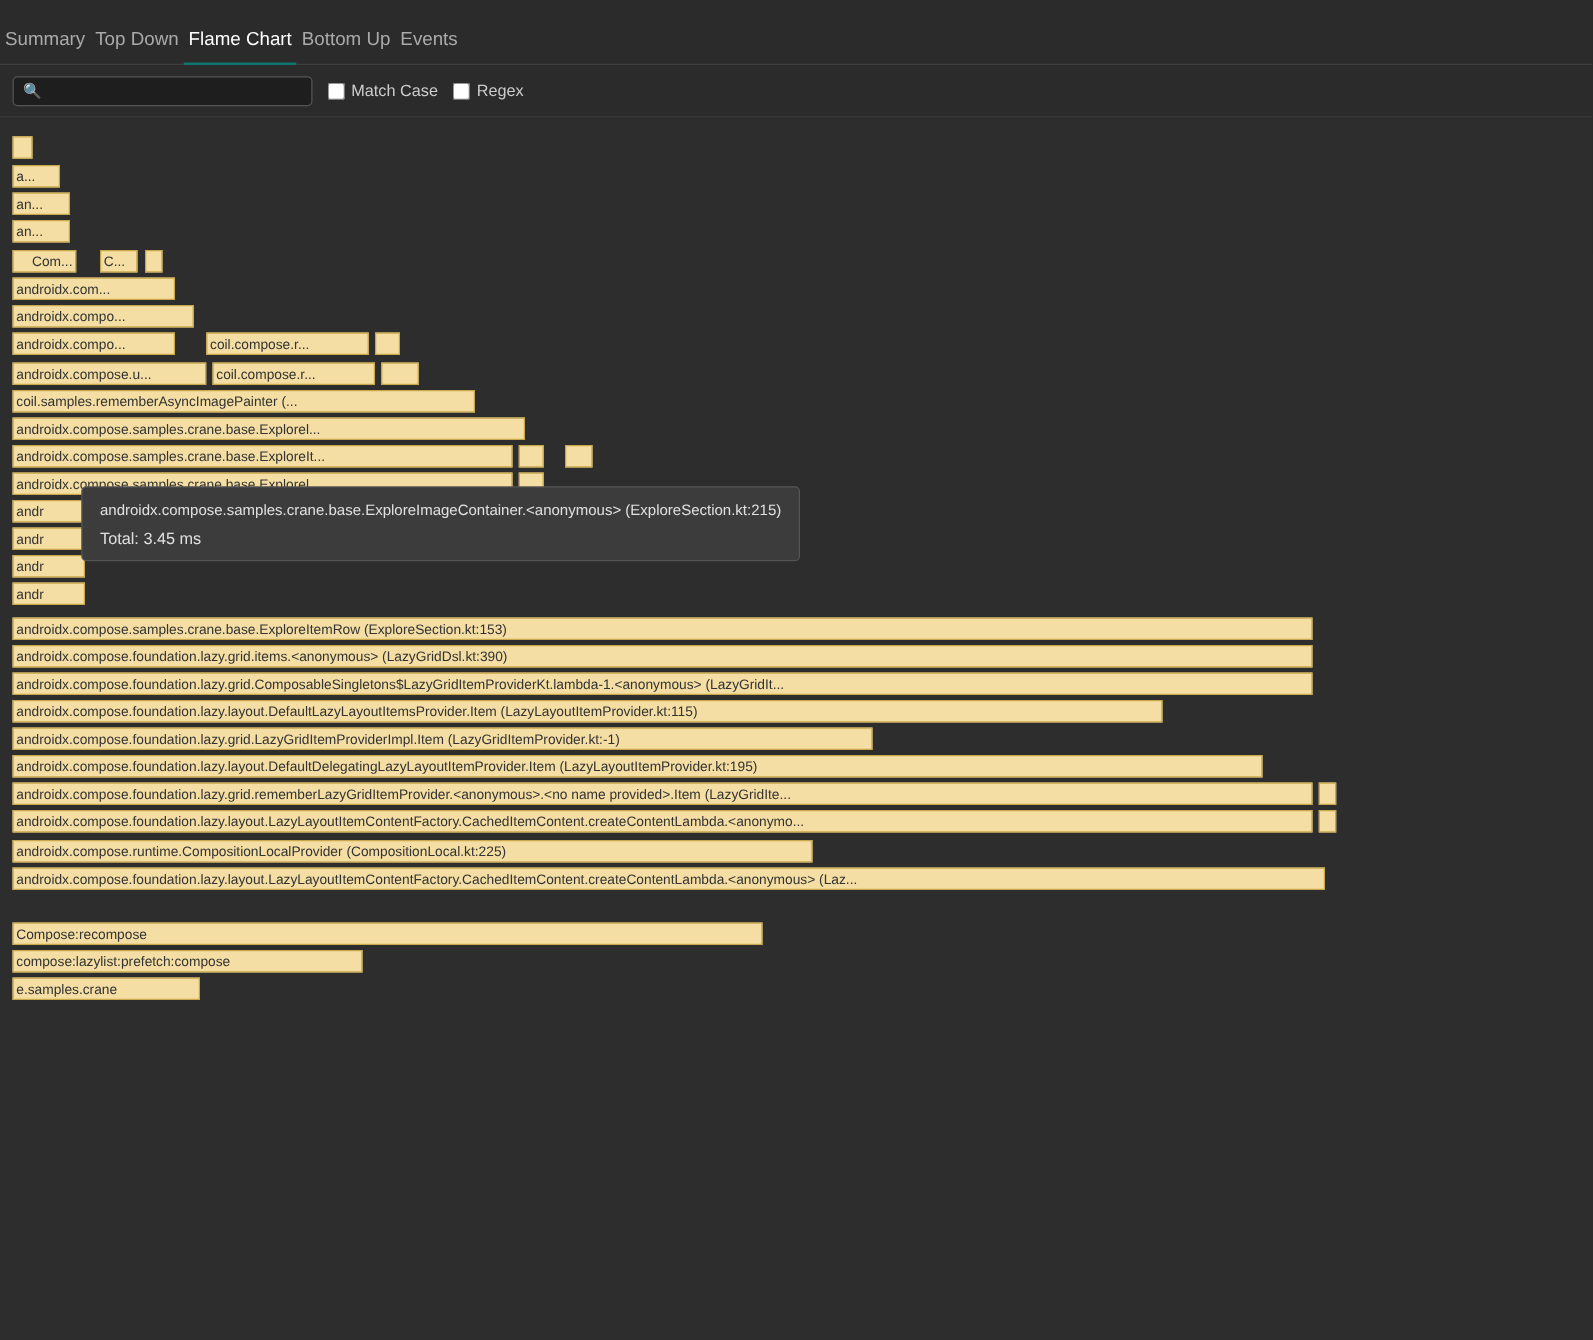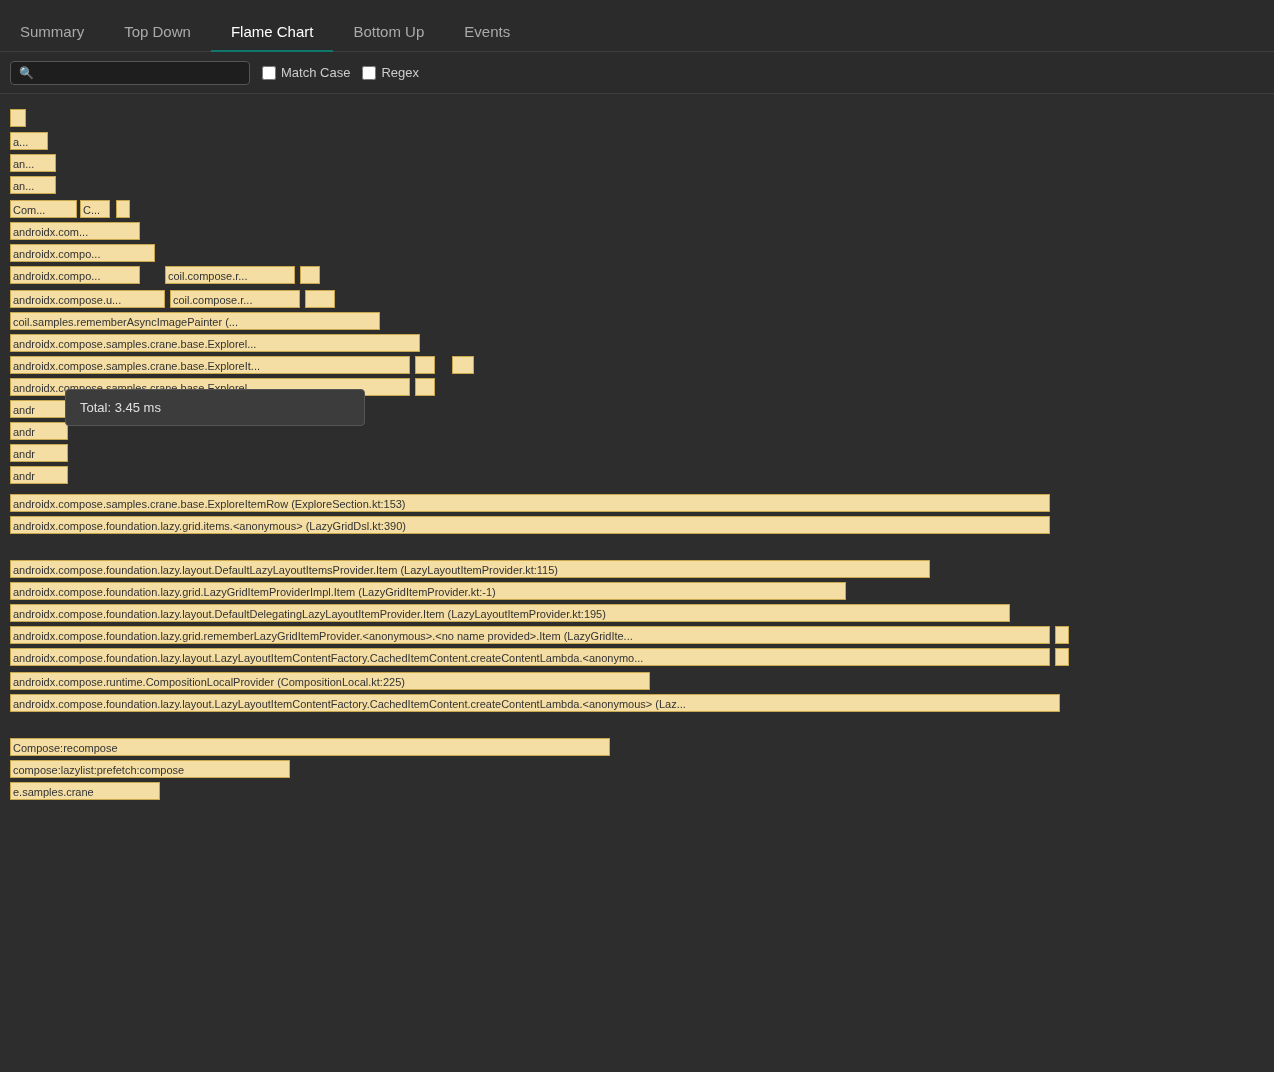--- a/index.html
+++ b/index.html
@@ -17,21 +17,21 @@
     
     .tab-bar {
       display: flex;
       background: #2b2b2b;
       border-bottom: 1px solid #3d3d3d;
       height: 52px;
       align-items: flex-end;
     }
 
     .tab {
-      padding: 10px 20px;
+      padding: 10px 4px;
       color: #aaa;
       cursor: pointer;
       font-size: 15px;
       font-weight: 400;
       border-bottom: 2px solid transparent;
       margin-bottom: -1px;
       white-space: nowrap;
     }
 
     .tab.active {
@@ -171,21 +171,21 @@
   </label>
 </div>
 
 <div class="flame-area">
   <div class="flame-container" id="flame-container">
 
   <div class="flame-bar" style="left: 10px; top: 15px; width: 16px;"></div>
       <div class="flame-bar" style="left: 10px; top: 38px; width: 38px;">a...</div>
       <div class="flame-bar" style="left: 10px; top: 60px; width: 46px;">an...</div>
       <div class="flame-bar" style="left: 10px; top: 82px; width: 46px;">an...</div>
-      <div class="flame-bar" style="left: 10px; top: 106px; width: 67px;">Com...</div>
+      <div class="flame-bar" style="left: 10px; top: 106px; width: 51px; text-align: right;">Com...</div>
       <div class="flame-bar" style="left: 80px; top: 106px; width: 30px;">C...</div>
       <div class="flame-bar" style="left: 116px; top: 106px; width: 14px;"></div>
       <div class="flame-bar" style="left: 10px; top: 128px; width: 130px;">androidx.com...</div>
       <div class="flame-bar" style="left: 10px; top: 150px; width: 145px;">androidx.compo...</div>
       <div class="flame-bar" style="left: 10px; top: 172px; width: 130px;">androidx.compo...</div>
       <div class="flame-bar" style="left: 165px; top: 172px; width: 130px;">coil.compose.r...</div>
       <div class="flame-bar" style="left: 300px; top: 172px; width: 20px;"></div>
       <div class="flame-bar" style="left: 10px; top: 196px; width: 155px;">androidx.compose.u...</div>
       <div class="flame-bar" style="left: 170px; top: 196px; width: 130px;">coil.compose.r...</div>
       <div class="flame-bar" style="left: 305px; top: 196px; width: 30px;"></div>
@@ -195,33 +195,35 @@
       <div class="flame-bar" style="left: 415px; top: 262px; width: 20px;"></div>
       <div class="flame-bar" style="left: 452px; top: 262px; width: 22px;"></div>
       <div class="flame-bar" style="left: 10px; top: 284px; width: 400px;">androidx.compose.samples.crane.base.Explorel...</div>
       <div class="flame-bar" style="left: 415px; top: 284px; width: 20px;"></div>
       <div class="flame-bar" style="left: 10px; top: 306px; width: 58px;">andr</div>
       <div class="flame-bar" style="left: 10px; top: 328px; width: 58px;">andr</div>
       <div class="flame-bar" style="left: 10px; top: 350px; width: 58px;">andr</div>
       <div class="flame-bar" style="left: 10px; top: 372px; width: 58px;">andr</div>
       <div class="flame-bar" style="left: 10px; top: 400px; width: 1040px;">androidx.compose.samples.crane.base.ExploreItemRow (ExploreSection.kt:153)</div>
       <div class="flame-bar" style="left: 10px; top: 422px; width: 1040px;">androidx.compose.foundation.lazy.grid.items.&lt;anonymous&gt; (LazyGridDsl.kt:390)</div>
+      <div class="flame-bar" style="left: 10px; top: 444px; width: 1040px;">androidx.compose.foundation.lazy.grid.ComposableSingletons$LazyGridItemProviderKt.lambda-1.&lt;anonymous&gt; (LazyGridIt...</div>
       <div class="flame-bar" style="left: 10px; top: 466px; width: 920px;">androidx.compose.foundation.lazy.layout.DefaultLazyLayoutItemsProvider.Item (LazyLayoutItemProvider.kt:115)</div>
-      <div class="flame-bar" style="left: 10px; top: 488px; width: 836px;">androidx.compose.foundation.lazy.grid.LazyGridItemProviderImpl.Item (LazyGridItemProvider.kt:-1)</div>
+      <div class="flame-bar" style="left: 10px; top: 488px; width: 688px;">androidx.compose.foundation.lazy.grid.LazyGridItemProviderImpl.Item (LazyGridItemProvider.kt:-1)</div>
       <div class="flame-bar" style="left: 10px; top: 510px; width: 1000px;">androidx.compose.foundation.lazy.layout.DefaultDelegatingLazyLayoutItemProvider.Item (LazyLayoutItemProvider.kt:195)</div>
       <div class="flame-bar" style="left: 10px; top: 532px; width: 1040px;">androidx.compose.foundation.lazy.grid.rememberLazyGridItemProvider.&lt;anonymous&gt;.&lt;no name provided&gt;.Item (LazyGridIte...</div>
       <div class="flame-bar" style="left: 1055px; top: 532px; width: 14px;"></div>
       <div class="flame-bar" style="left: 10px; top: 554px; width: 1040px;">androidx.compose.foundation.lazy.layout.LazyLayoutItemContentFactory.CachedItemContent.createContentLambda.&lt;anonymo...</div>
       <div class="flame-bar" style="left: 1055px; top: 554px; width: 14px;"></div>
       <div class="flame-bar" style="left: 10px; top: 578px; width: 640px;">androidx.compose.runtime.CompositionLocalProvider (CompositionLocal.kt:225)</div>
       <div class="flame-bar" style="left: 10px; top: 600px; width: 1050px;">androidx.compose.foundation.lazy.layout.LazyLayoutItemContentFactory.CachedItemContent.createContentLambda.&lt;anonymous&gt; (Laz...</div>
       <div class="flame-bar" style="left: 10px; top: 644px; width: 600px;">Compose:recompose</div>
       <div class="flame-bar" style="left: 10px; top: 666px; width: 280px;">compose:lazylist:prefetch:compose</div>
       <div class="flame-bar" style="left: 10px; top: 688px; width: 150px;">e.samples.crane</div>
     </div>
 
   <div class="tooltip" style="left: 65px; top: 295px;">
+    <div class="tooltip-title">androidx.compose.samples.crane.base.ExploreImageContainer.&lt;anonymous&gt; (ExploreSection.kt:215)</div>
     <div class="tooltip-total">
       <span>Total:</span>
       <span>3.45 ms</span>
     </div>
   </div>
 </div>
 
 </body></html>

